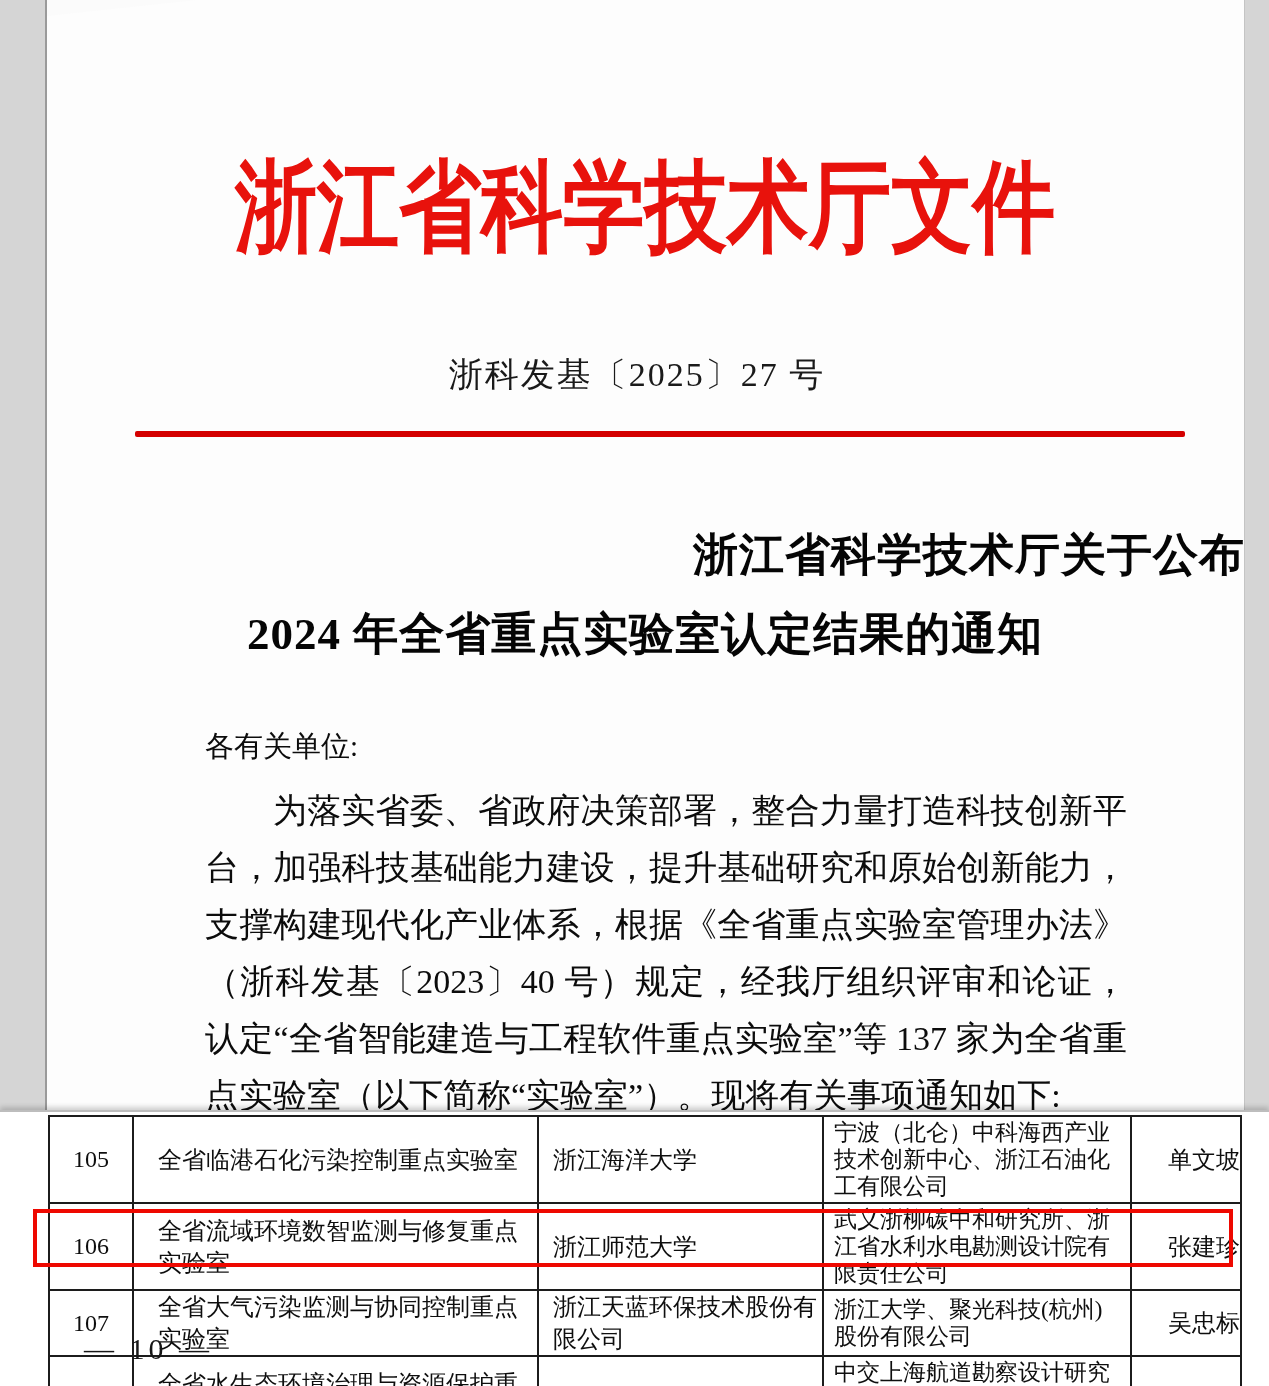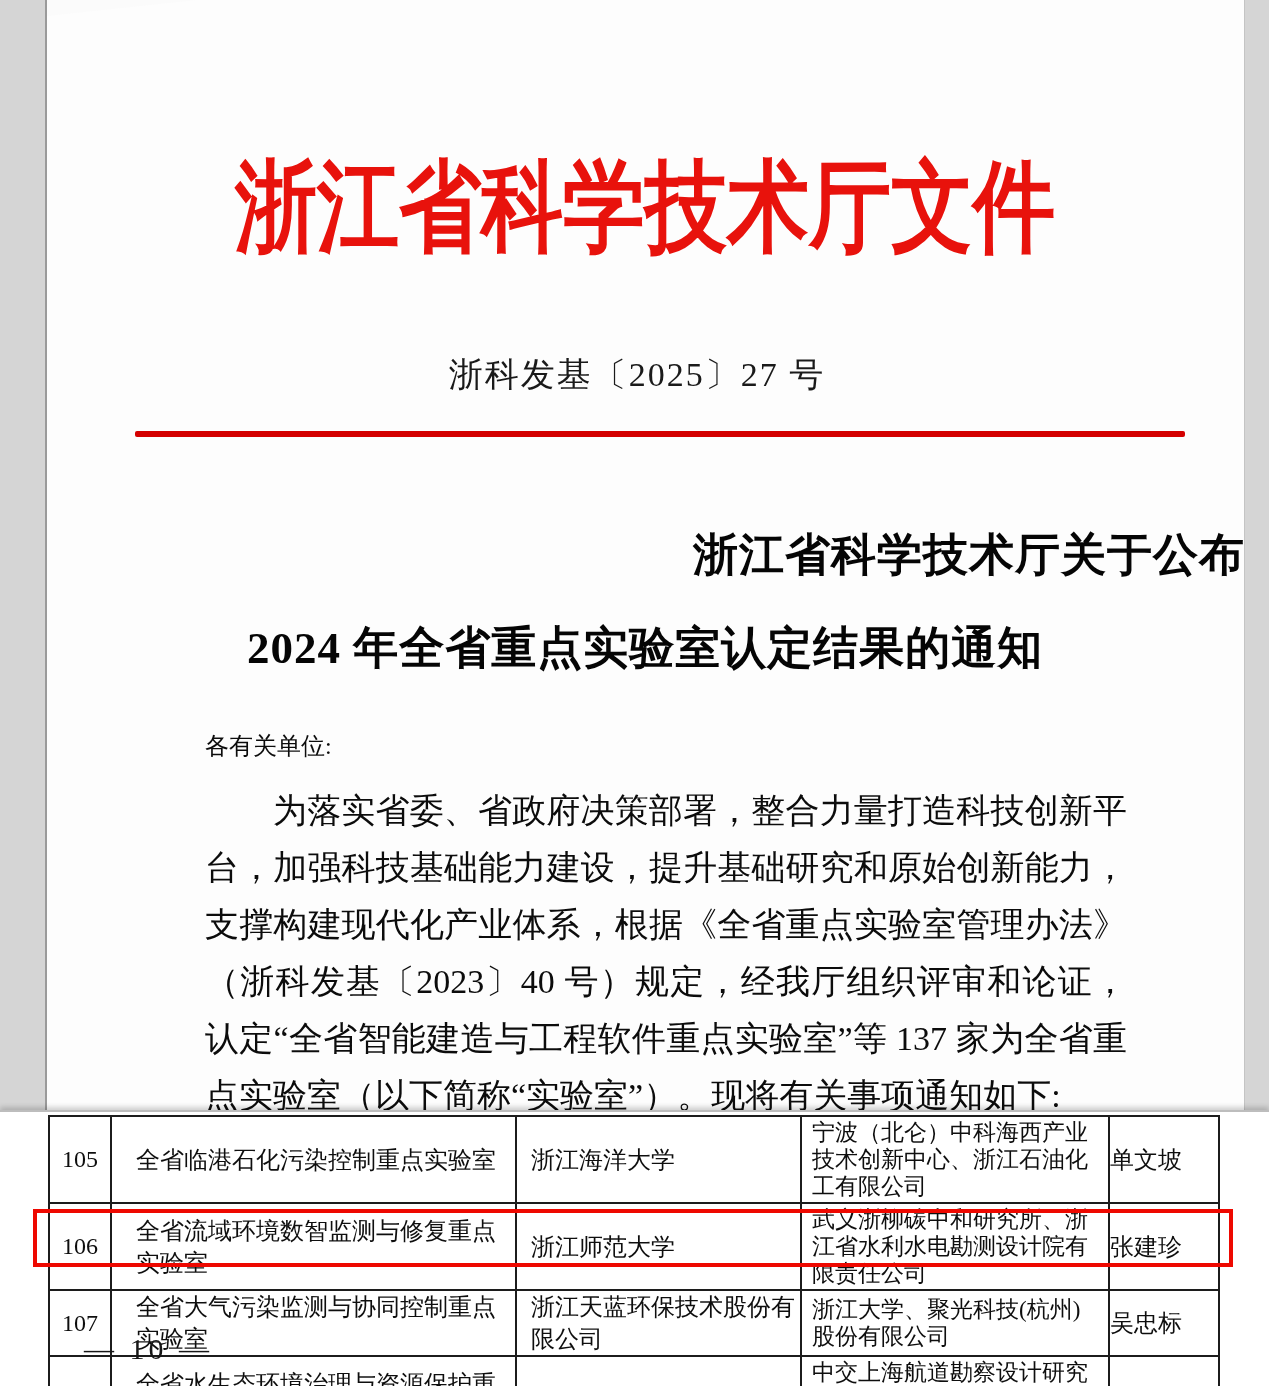--- a/index.html
+++ b/index.html
@@ -49,25 +49,25 @@
     position:absolute; left:135px; top:431px; width:1050px; height:6px;
     background:#d40000; border-radius:2px;
   }
 
   .notice-title { 
     position:absolute; left:45px; width:1200px; text-align:center;
     font-size:45px; font-weight:bold; color:#050505; line-height:56px;
     letter-spacing:1px;
   }
   .notice-title.line1 { top:527px;text-align:right; }
-  .notice-title.line2 { top:620px; }
+  .notice-title.line2 { top:606px; }
 
   .salutation {
     position:absolute; left:205px; top:724px;
-    font-size:24px; line-height:44px; color:#0c0c0c;
+    font-size:29px; line-height:44px; color:#0c0c0c;
   }
 
   .body-par {
     position:absolute; left:205px; top:782px; width:922px;
     font-size:34px; line-height:57px; color:#0c0c0c;
     text-align:justify; text-justify:inter-ideograph;
     text-indent:2em;
   }
 
   
@@ -84,25 +84,25 @@
     width:1170px;
     font-family:"Liberation Serif","DejaVu Serif",serif;
   }
   .result-table td {
     border:2px solid #1c1c1c;
     height:50px;
     font-size:24px; color:#0e0e0e;
     vertical-align:middle;
     overflow:hidden;
   }
-  .result-table td.c-no   { width:62px;  text-align:center; }
+  .result-table td.c-no   { width:84px;  text-align:center; }
   .result-table td.c-lab  { width:405px; padding-left:24px; }
   .result-table td.c-inst { width:285px; padding-left:14px;border-radius:15px; }
   .result-table td.c-part { width:308px; padding:2px 6px 2px 10px; font-size:23px; line-height:27px; }
-  .result-table td.c-dir  { width:110px; text-align:left; }
+  .result-table td.c-dir  { width:110px; text-align:right; }
 
   .highlight-box {
     position:absolute; left:33px; top:1209px; width:1200px; height:58px;
     border:4px solid #ee0800;
     background:transparent;
     pointer-events:none;
   }
 
   .page-number {
     position:absolute; left:84px; top:1332px;

